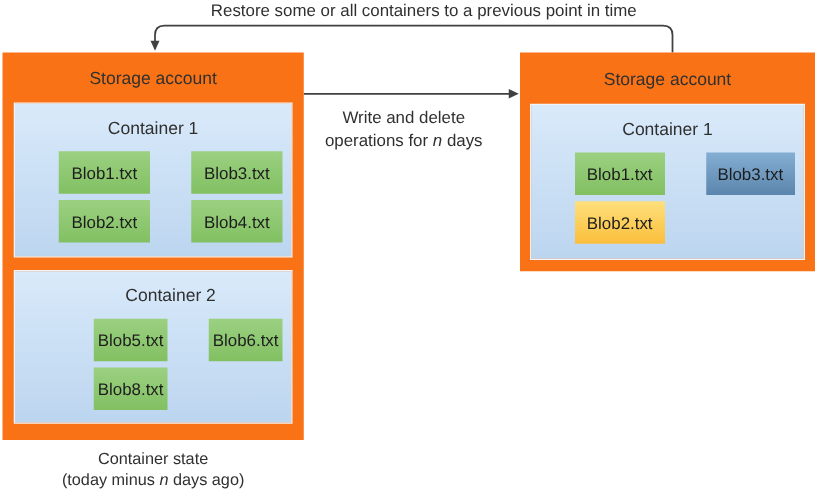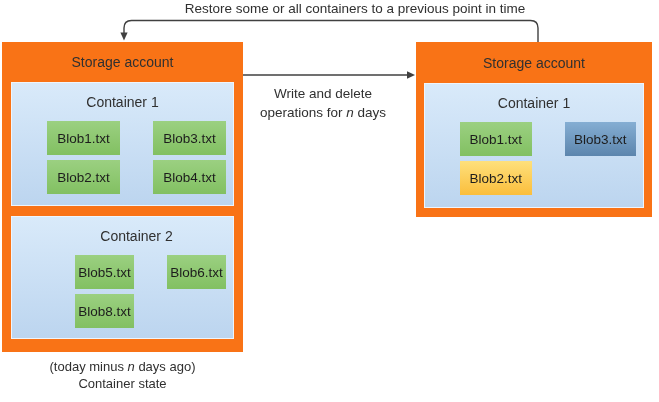--- a/index.html
+++ b/index.html
@@ -16,21 +16,21 @@
     overflow: hidden;
   }
   .arrow-layer {
     position: absolute;
     left: 0; top: 0;
     width: 659px; height: 402px;
     pointer-events: none;
   }
   .restore-label {
     position: absolute;
-    left: 130px; top: 1px; width: 450px;
+    left: 114px; top: 1px; width: 450px;
     text-align: center;
     font-size: 13.5px;
     color: #303030;
     white-space: nowrap;
   }
   .middle-label {
     position: absolute;
     left: 238px; top: 84px; width: 170px;
     text-align: center;
     font-size: 13.5px;
@@ -135,22 +135,22 @@
       <div class="container-title">Container 2</div>
       <div class="blob-grid">
         <div class="blob green">Blob5.txt</div>
         <div class="blob green">Blob6.txt</div>
         <div class="blob green">Blob8.txt</div>
       </div>
     </div>
   </div>
 
   <div class="caption">
+    <div>Container state</div>
     <div><span>(today minus </span><span class="it">n</span><span> days ago)</span></div>
-    <div>Container state</div>
   </div>
 
   <div class="panel panel-right">
     <div class="panel-title">Storage account</div>
 
     <div class="container-box">
       <div class="container-title">Container 1</div>
       <div class="blob-grid">
         <div class="blob green">Blob1.txt</div>
         <div class="blob blue">Blob3.txt</div>

